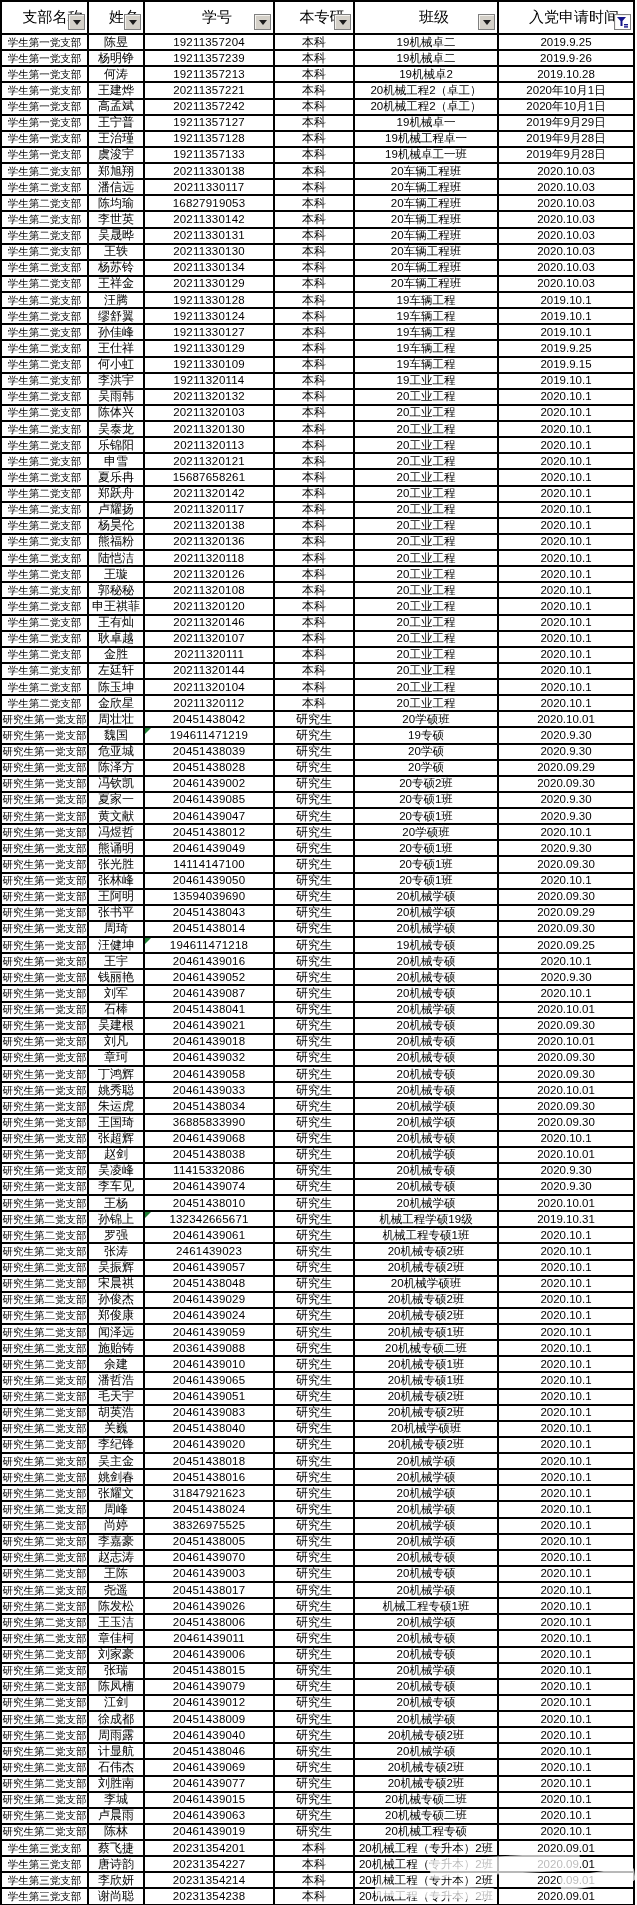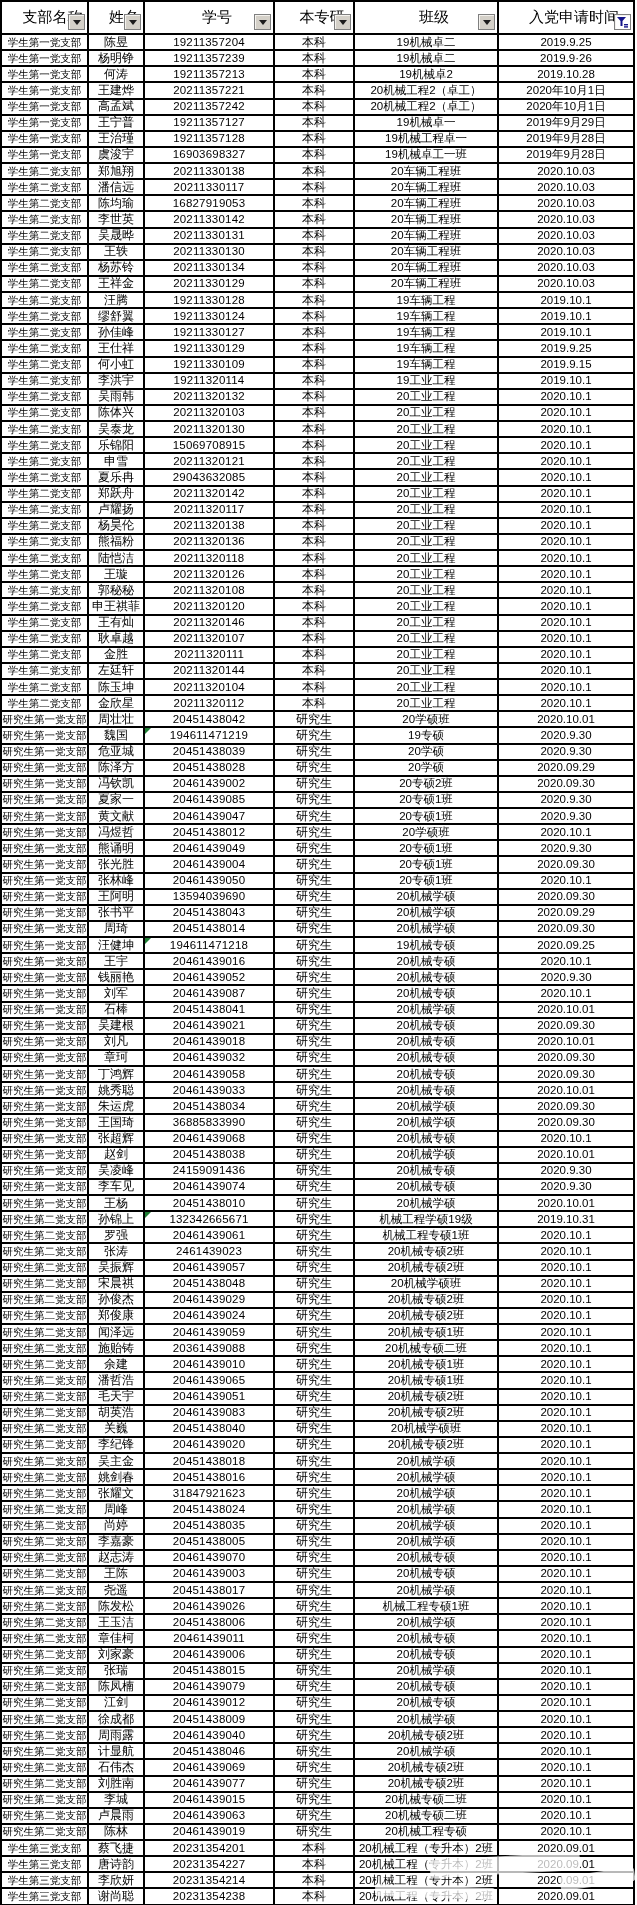--- a/index.html
+++ b/index.html
@@ -139,21 +139,21 @@
         <td class="c0">学生第一党支部</td>
         <td class="c1">王治瑾</td>
         <td class="c2">19211357128</td>
         <td class="c3">本科</td>
         <td class="c4">19机械工程卓一</td>
         <td class="c5">2019年9月28日</td>
       </tr>
       <tr>
         <td class="c0">学生第一党支部</td>
         <td class="c1">虞浚宇</td>
-        <td class="c2">16903698327</td>
+        <td class="c2">19211357133</td>
         <td class="c3">本科</td>
         <td class="c4">19机械卓工一班</td>
         <td class="c5">2019年9月28日</td>
       </tr>
       <tr>
         <td class="c0">学生第二党支部</td>
         <td class="c1">郑旭翔</td>
         <td class="c2">20211330138</td>
         <td class="c3">本科</td>
         <td class="c4">20车辆工程班</td>
@@ -283,37 +283,37 @@
         <td class="c0">学生第二党支部</td>
         <td class="c1">吴泰龙</td>
         <td class="c2">20211320130</td>
         <td class="c3">本科</td>
         <td class="c4">20工业工程</td>
         <td class="c5">2020.10.1</td>
       </tr>
       <tr>
         <td class="c0">学生第二党支部</td>
         <td class="c1">乐锦阳</td>
-        <td class="c2">15069708915</td>
+        <td class="c2">20211320113</td>
         <td class="c3">本科</td>
         <td class="c4">20工业工程</td>
         <td class="c5">2020.10.1</td>
       </tr>
       <tr>
         <td class="c0">学生第二党支部</td>
         <td class="c1">申雪</td>
         <td class="c2">20211320121</td>
         <td class="c3">本科</td>
         <td class="c4">20工业工程</td>
         <td class="c5">2020.10.1</td>
       </tr>
       <tr>
         <td class="c0">学生第二党支部</td>
         <td class="c1">夏乐冉</td>
-        <td class="c2">29043632085</td>
+        <td class="c2">15687658261</td>
         <td class="c3">本科</td>
         <td class="c4">20工业工程</td>
         <td class="c5">2020.10.1</td>
       </tr>
       <tr>
         <td class="c0">学生第二党支部</td>
         <td class="c1">郑跃舟</td>
         <td class="c2">20211320142</td>
         <td class="c3">本科</td>
         <td class="c4">20工业工程</td>
@@ -491,21 +491,21 @@
         <td class="c0">研究生第一党支部</td>
         <td class="c1">熊诵明</td>
         <td class="c2">20461439049</td>
         <td class="c3">研究生</td>
         <td class="c4">20专硕1班</td>
         <td class="c5">2020.9.30</td>
       </tr>
       <tr>
         <td class="c0">研究生第一党支部</td>
         <td class="c1">张光胜</td>
-        <td class="c2">20461439004</td>
+        <td class="c2">14114147100</td>
         <td class="c3">研究生</td>
         <td class="c4">20专硕1班</td>
         <td class="c5">2020.09.30</td>
       </tr>
       <tr>
         <td class="c0">研究生第一党支部</td>
         <td class="c1">张林峰</td>
         <td class="c2">20461439050</td>
         <td class="c3">研究生</td>
         <td class="c4">20专硕1班</td>
@@ -643,21 +643,21 @@
         <td class="c0">研究生第一党支部</td>
         <td class="c1">赵剑</td>
         <td class="c2">20451438038</td>
         <td class="c3">研究生</td>
         <td class="c4">20机械学硕</td>
         <td class="c5">2020.10.01</td>
       </tr>
       <tr>
         <td class="c0">研究生第一党支部</td>
         <td class="c1">吴凌峰</td>
-        <td class="c2">24159091436</td>
+        <td class="c2">11415332086</td>
         <td class="c3">研究生</td>
         <td class="c4">20机械专硕</td>
         <td class="c5">2020.9.30</td>
       </tr>
       <tr>
         <td class="c0">研究生第一党支部</td>
         <td class="c1">李车见</td>
         <td class="c2">20461439074</td>
         <td class="c3">研究生</td>
         <td class="c4">20机械专硕</td>
@@ -819,21 +819,21 @@
         <td class="c0">研究生第二党支部</td>
         <td class="c1">周峰</td>
         <td class="c2">20451438024</td>
         <td class="c3">研究生</td>
         <td class="c4">20机械学硕</td>
         <td class="c5">2020.10.1</td>
       </tr>
       <tr>
         <td class="c0">研究生第二党支部</td>
         <td class="c1">尚婷</td>
-        <td class="c2">20451438035</td>
+        <td class="c2">38326975525</td>
         <td class="c3">研究生</td>
         <td class="c4">20机械学硕</td>
         <td class="c5">2020.10.1</td>
       </tr>
       <tr>
         <td class="c0">研究生第二党支部</td>
         <td class="c1">李嘉豪</td>
         <td class="c2">20451438005</td>
         <td class="c3">研究生</td>
         <td class="c4">20机械学硕</td>

